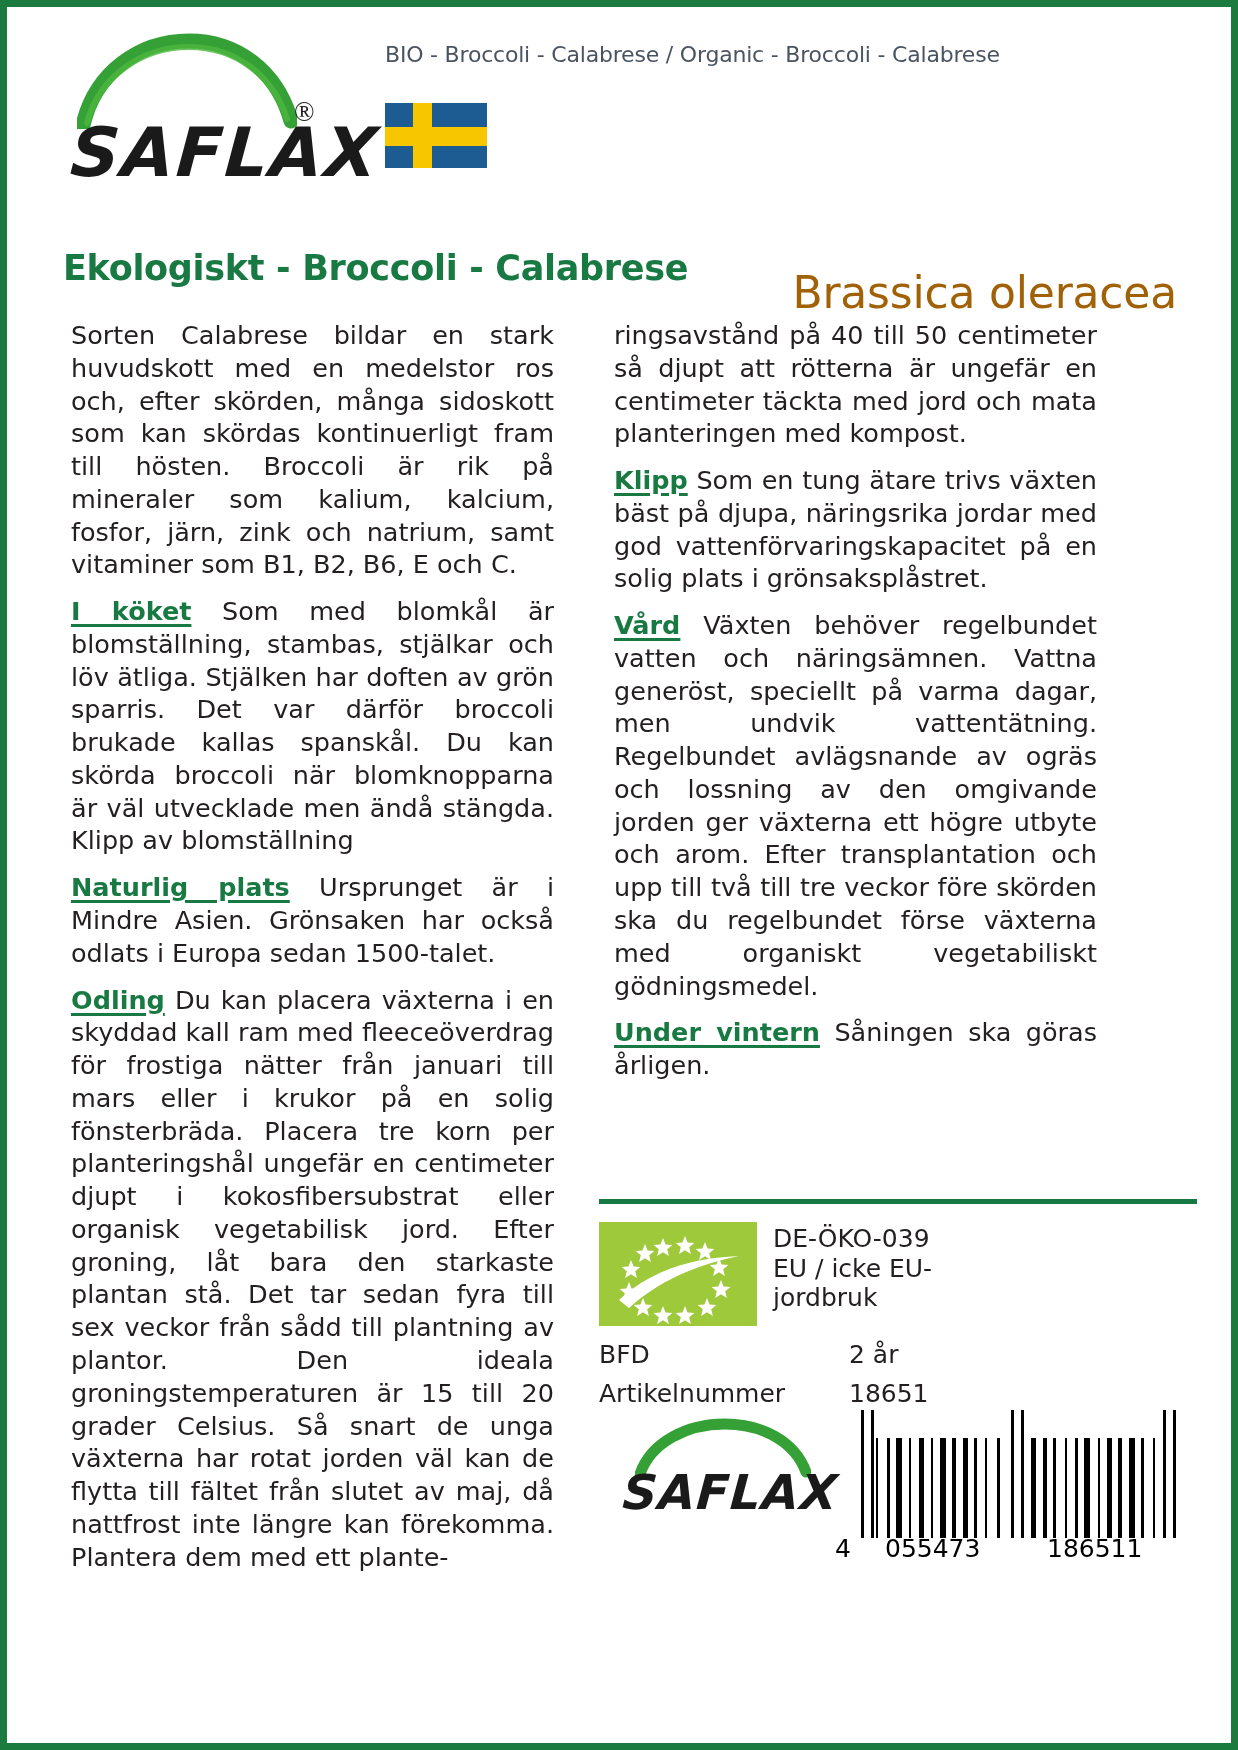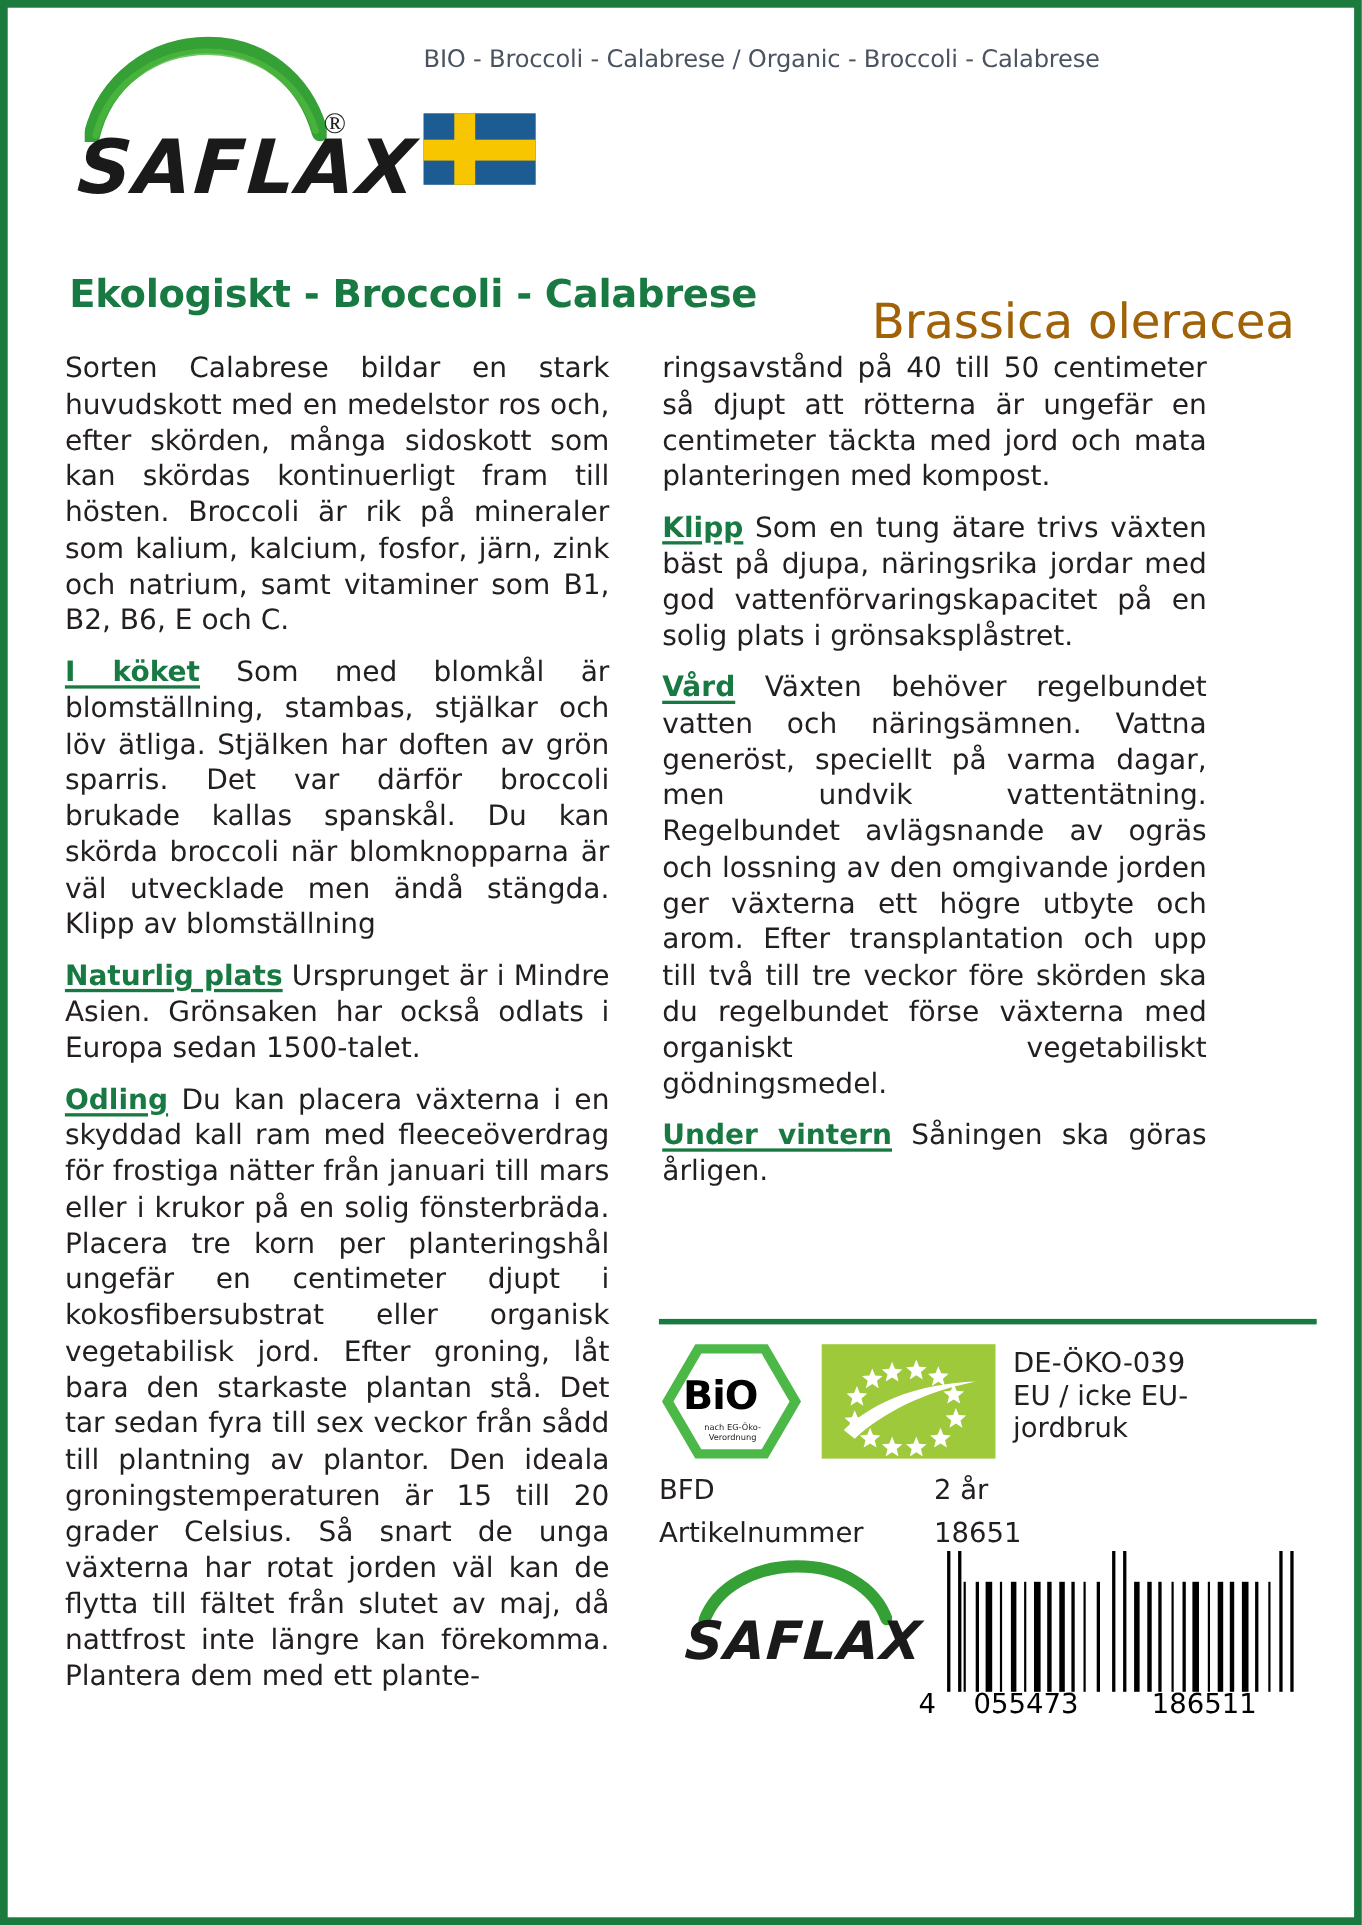--- a/index.html
+++ b/index.html
@@ -110,21 +110,21 @@
   }
   .col {
     width: 521px;
     font-size: 25.5px;
     line-height: 1.285;
   }
   .col.left { padding-right: 22px; }
   .col.right { padding-left: 22px; }
   .para {
     text-align: justify;
-    margin: 0 0 14px 4px;
+    margin: 0 0 14px 16px;
     -webkit-hyphens: none; hyphens: none;
   }
   .para.last { margin-bottom: 0; }
   .lead {
     color: #187a42;
     font-weight: 700;
     text-decoration: underline;
     text-underline-offset: 4px;
     text-decoration-thickness: 3px;
   }
@@ -271,30 +271,20 @@
           <div class="para"><span class="lead">Klipp</span> <span>Som en tung ätare trivs växten bäst på djupa, näringsrika jordar med god vattenförvaringskapacitet på en solig plats i grönsaksplåstret.</span></div>
           <div class="para"><span class="lead">Vård</span> <span>Växten behöver regelbundet vatten och näringsämnen. Vattna generöst, speciellt på varma dagar, men undvik vattentätning. Regelbundet avlägsnande av ogräs och lossning av den omgivande jorden ger växterna ett högre utbyte och arom. Efter transplantation och upp till två till tre veckor före skörden ska du regelbundet förse växterna med organiskt vegetabiliskt gödningsmedel.</span></div>
           <div class="para last"><span class="lead">Under vintern</span> <span>Såningen ska göras årligen.</span></div>
         </div>
     </div>
 
     <div class="footer-zone">
       <div class="rule"></div>
 
       <div class="cert-row">
-        <div class="bio-logo">
-          <div class="bio-hex">
-            <svg width="132" height="104" viewBox="0 0 132 104" aria-hidden="true">
-              <polygon points="36,4 96,4 124,52 96,100 36,100 8,52" fill="#ffffff" stroke="#4cb847" stroke-width="9"></polygon>
-            </svg>
-          </div>
-          <div class="bio-text">BiO</div>
-          <div class="bio-sub">nach
-EG-Öko-Verordnung</div>
-        </div>
 
         <div class="eu-leaf">
           <svg width="158" height="104" viewBox="0 0 158 104" aria-hidden="true">
             <g fill="#ffffff">
               <path d="M20 78 C 50 50, 90 36, 140 34 C 92 44, 56 62, 30 86 Z"></path>
               <g>
                 <polygon points="64,16 66.6,22.4 73.4,22.9 68.2,27.3 69.9,34 64,30.2 58.1,34 59.8,27.3 54.6,22.9 61.4,22.4"></polygon>
                 <polygon points="86,14 88.6,20.4 95.4,20.9 90.2,25.3 91.9,32 86,28.2 80.1,32 81.8,25.3 76.6,20.9 83.4,20.4"></polygon>
                 <polygon points="106,20 108.6,26.4 115.4,26.9 110.2,31.3 111.9,38 106,34.2 100.1,38 101.8,31.3 96.6,26.9 103.4,26.4"></polygon>
                 <polygon points="120,36 122.6,42.4 129.4,42.9 124.2,47.3 125.9,54 120,50.2 114.1,54 115.8,47.3 110.6,42.9 117.4,42.4"></polygon>

